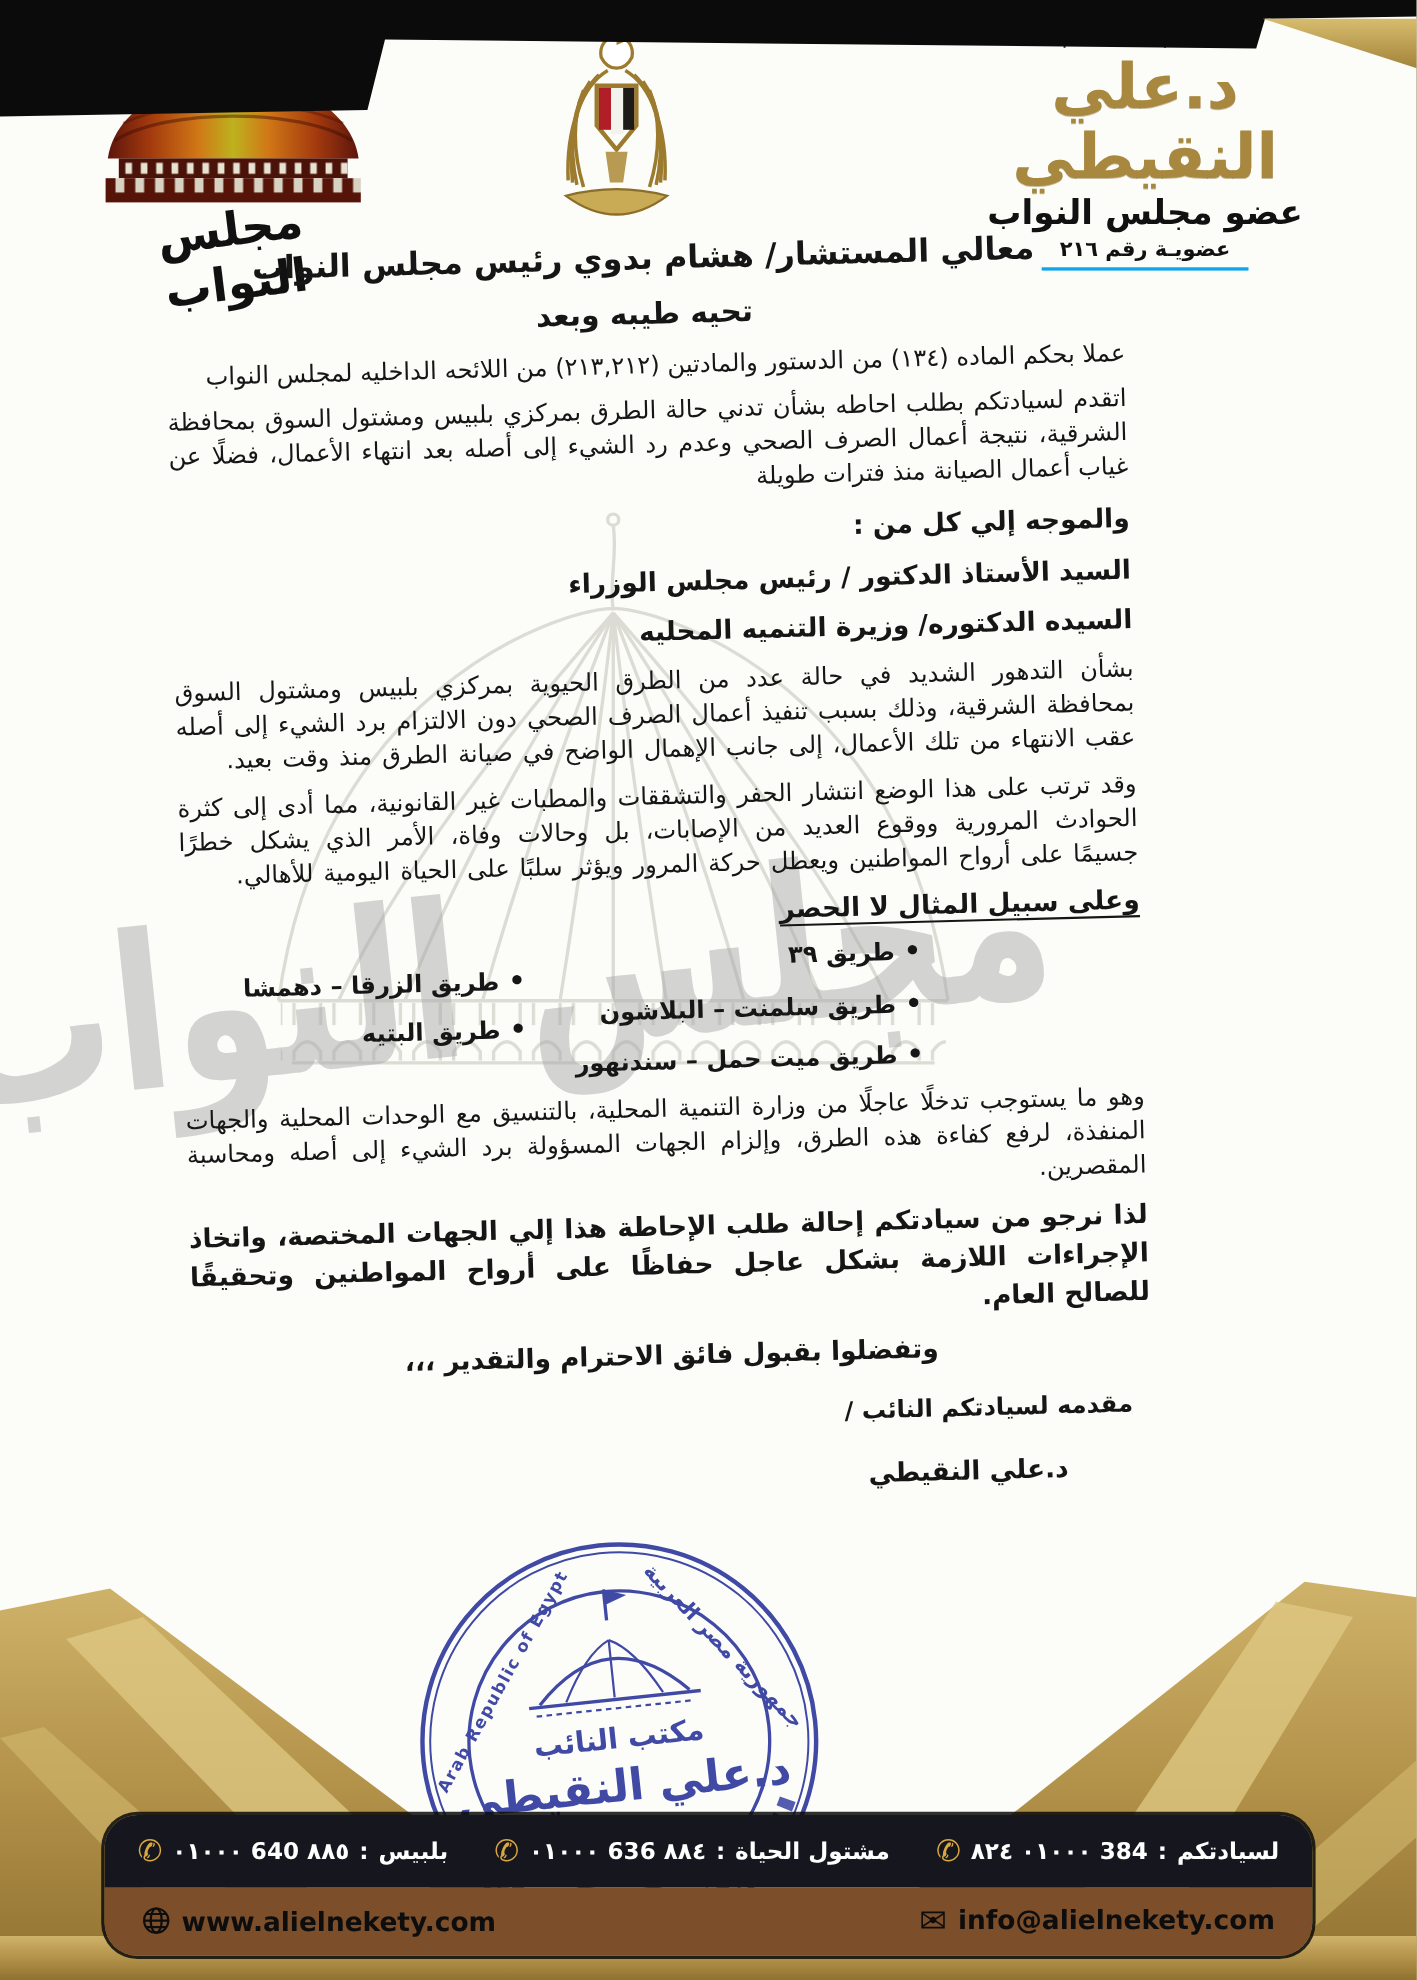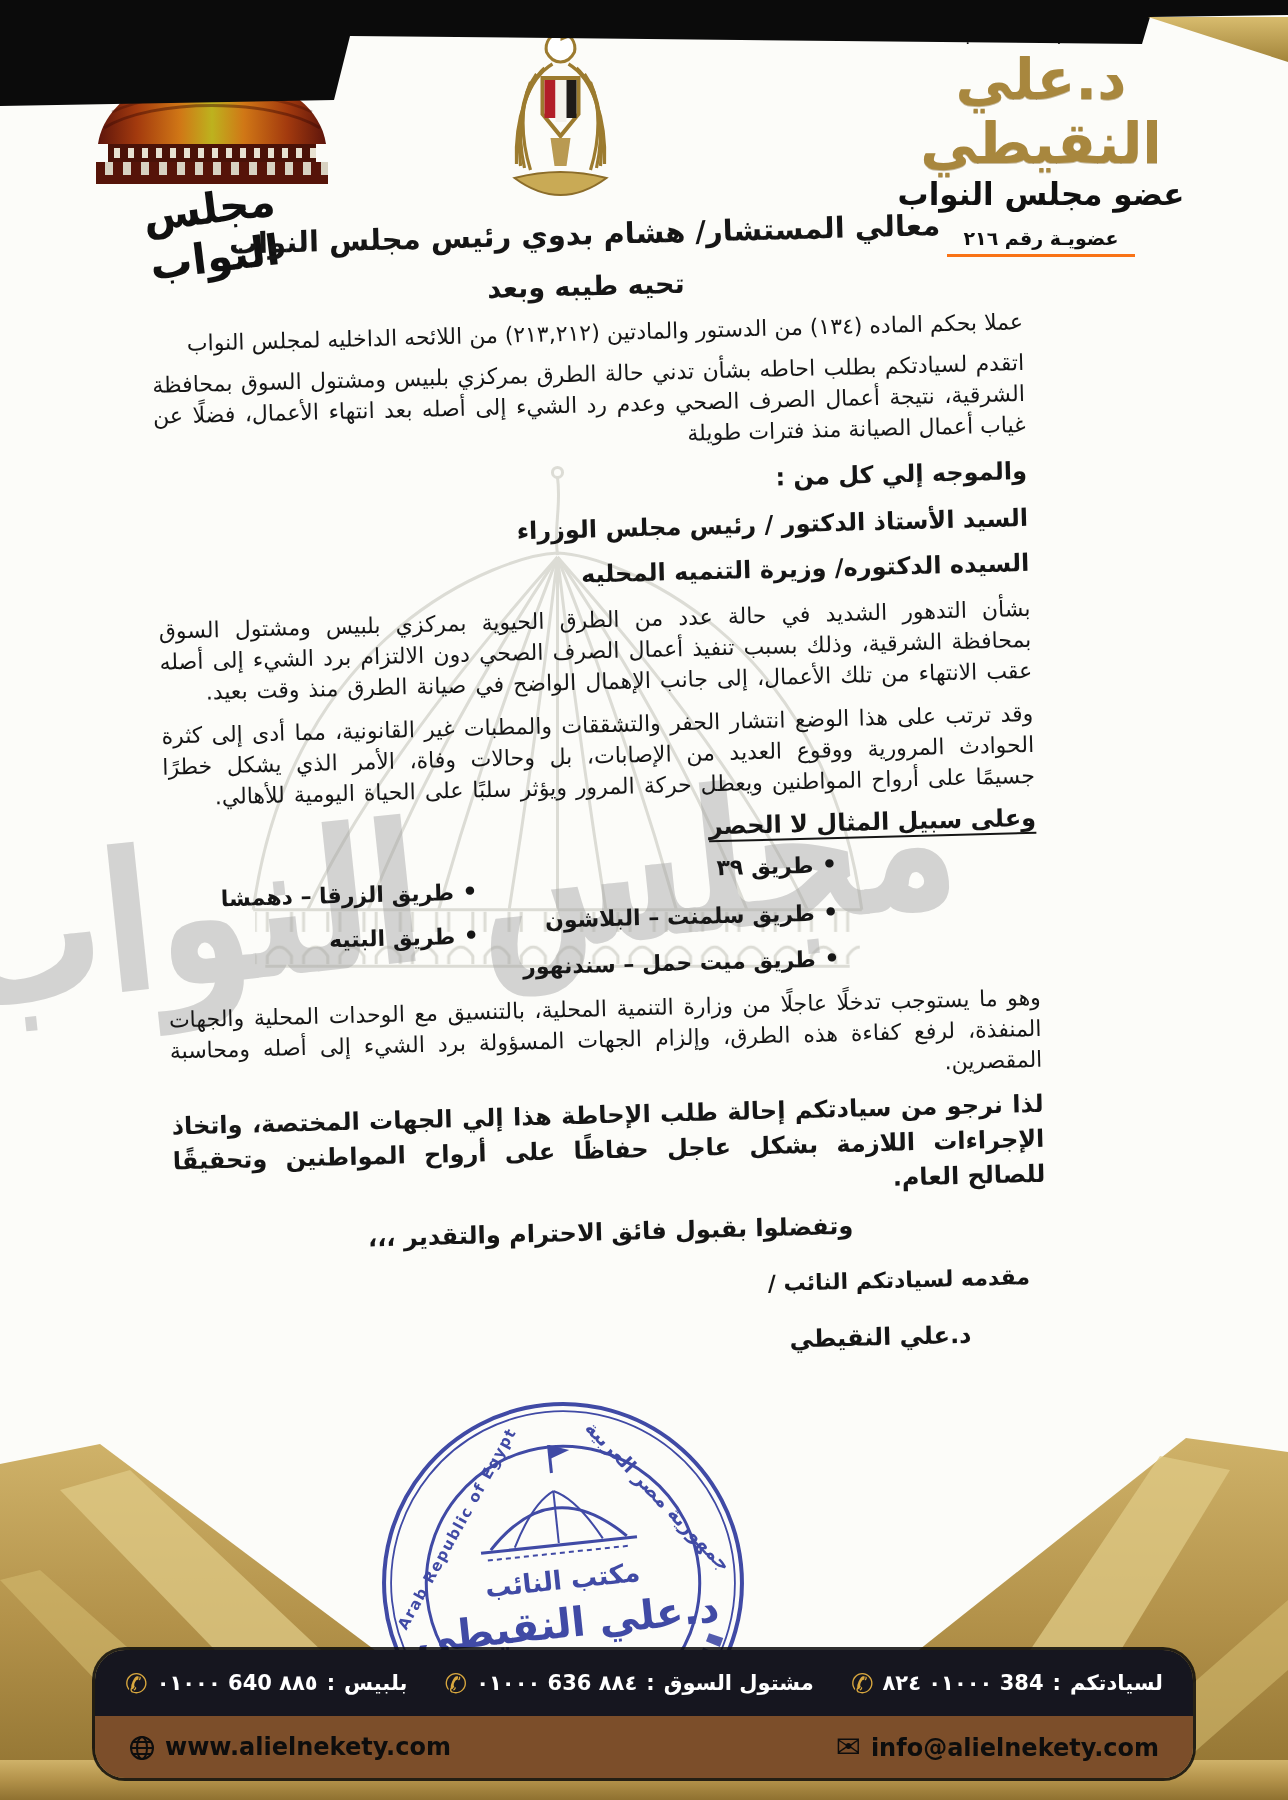--- a/index.html
+++ b/index.html
@@ -10,22 +10,22 @@
   
   .hdr{position:absolute;left:0;top:0;width:1288px;height:330px;z-index:2;}
   .dome-logo{position:absolute;left:78px;top:36px;width:268px;text-align:center;}
   .dome-caption{margin-top:-6px;transform:rotate(-7deg);font-weight:bold;font-size:42px;color:#111;letter-spacing:-1px;}
   .eagle{position:absolute;left:478px;top:26px;width:165px;height:185px;}
   .office{position:absolute;right:52px;top:20px;width:390px;text-align:center;direction:rtl;color:#111;}
   .office-label{font-size:23px;font-weight:bold;letter-spacing:1px;}
   .office-name{font-size:57px;font-weight:bold;color:#a8873e;line-height:1.12;margin-top:2px;
                text-shadow:0 1px 0 rgba(120,90,30,.4);}
   .office-member{font-size:31px;font-weight:bold;margin-top:0px;}
-  .office-no{display:inline-block;font-size:19px;font-weight:bold;margin-top:15px;padding:0 16px 5px;
-             border-bottom:3px solid #f97316;text-align:right;}
+  .office-no{display:inline-block;font-size:19px;font-weight:bold;margin-top:4px;padding:0 16px 5px;
+             border-bottom:3px solid #0ea5e9;text-align:right;}
   
   .wm-dome{position:absolute;left:225px;top:455px;width:665px;height:575px;z-index:1;opacity:.9;}
   .wm-text{position:absolute;left:190px;top:790px;width:760px;z-index:1;font-size:150px;font-weight:bold;
            color:#a3a3a3;opacity:.45;transform:rotate(-6deg) scale(1.02,1.3);transform-origin:center;
            white-space:nowrap;direction:rtl;}
   
   .letter{position:absolute;left:148px;top:208px;width:872px;z-index:2;direction:rtl;text-align:justify;
           color:#161616;font-size:22px;line-height:31px;transform:rotate(-1.5deg);transform-origin:top right;}
   .to-line{font-size:29px;font-weight:bold;text-align:center;margin-bottom:20px;}
   .greeting{font-size:27px;font-weight:bold;text-align:center;margin-bottom:16px;}
@@ -53,21 +53,21 @@
   .gold-bottom{position:absolute;left:0;top:1430px;width:1288px;height:370px;z-index:3;}
   
   .footer{position:absolute;left:95px;top:1650px;width:1098px;height:128px;z-index:5;border-radius:30px;
           overflow:hidden;box-shadow:0 0 0 3px rgba(10,10,10,.85);}
   .f-row1{height:66px;background:#16161f;display:flex;direction:rtl;align-items:center;
           justify-content:space-between;padding:0 30px;color:#fff;font-size:21px;font-weight:bold;}
   .f-seg{display:flex;direction:rtl;align-items:center;gap:9px;white-space:nowrap;}
   .f-phone-icon{color:#d9a83f;font-size:27px;line-height:1;}
   .f-row2{height:62px;background:#7c4e2a;display:flex;direction:ltr;align-items:center;
           justify-content:space-between;padding:0 34px;color:#0d0d0d;font-size:24px;font-weight:bold;}
-  .f-site,.f-mail{display:flex;align-items:flex-end;gap:10px;}
+  .f-site,.f-mail{display:flex;align-items:flex-start;gap:10px;}
   .f-mail-icon{font-size:30px;line-height:1;}
 </style>
 </head>
 <body>
 
 <div class="page">
 
   <svg class="wm-dome" viewBox="0 0 660 560">
     <g fill="none" stroke="#d9d9d2" stroke-width="3">
       <circle cx="330" cy="12" r="5"></circle>
@@ -225,21 +225,21 @@
 
   <div class="footer">
     <div class="f-row1">
       <div class="f-seg">
         <span>لسيادتكم</span>
           <span>:</span>
         <span dir="ltr">٠١٠٠٠ ٨٢٤ 384</span>
         <span class="f-phone-icon">✆</span>
       </div>
       <div class="f-seg">
-        <span>مشتول السوق</span>
+        <span>مشتول الحياة</span>
           <span>:</span>
         <span dir="ltr">٠١٠٠٠ 636 ٨٨٤</span>
         <span class="f-phone-icon">✆</span>
       </div>
       <div class="f-seg">
         <span>بلبيس</span>
           <span>:</span>
         <span dir="ltr">٠١٠٠٠ 640 ٨٨٥</span>
         <span class="f-phone-icon">✆</span>
       </div>

